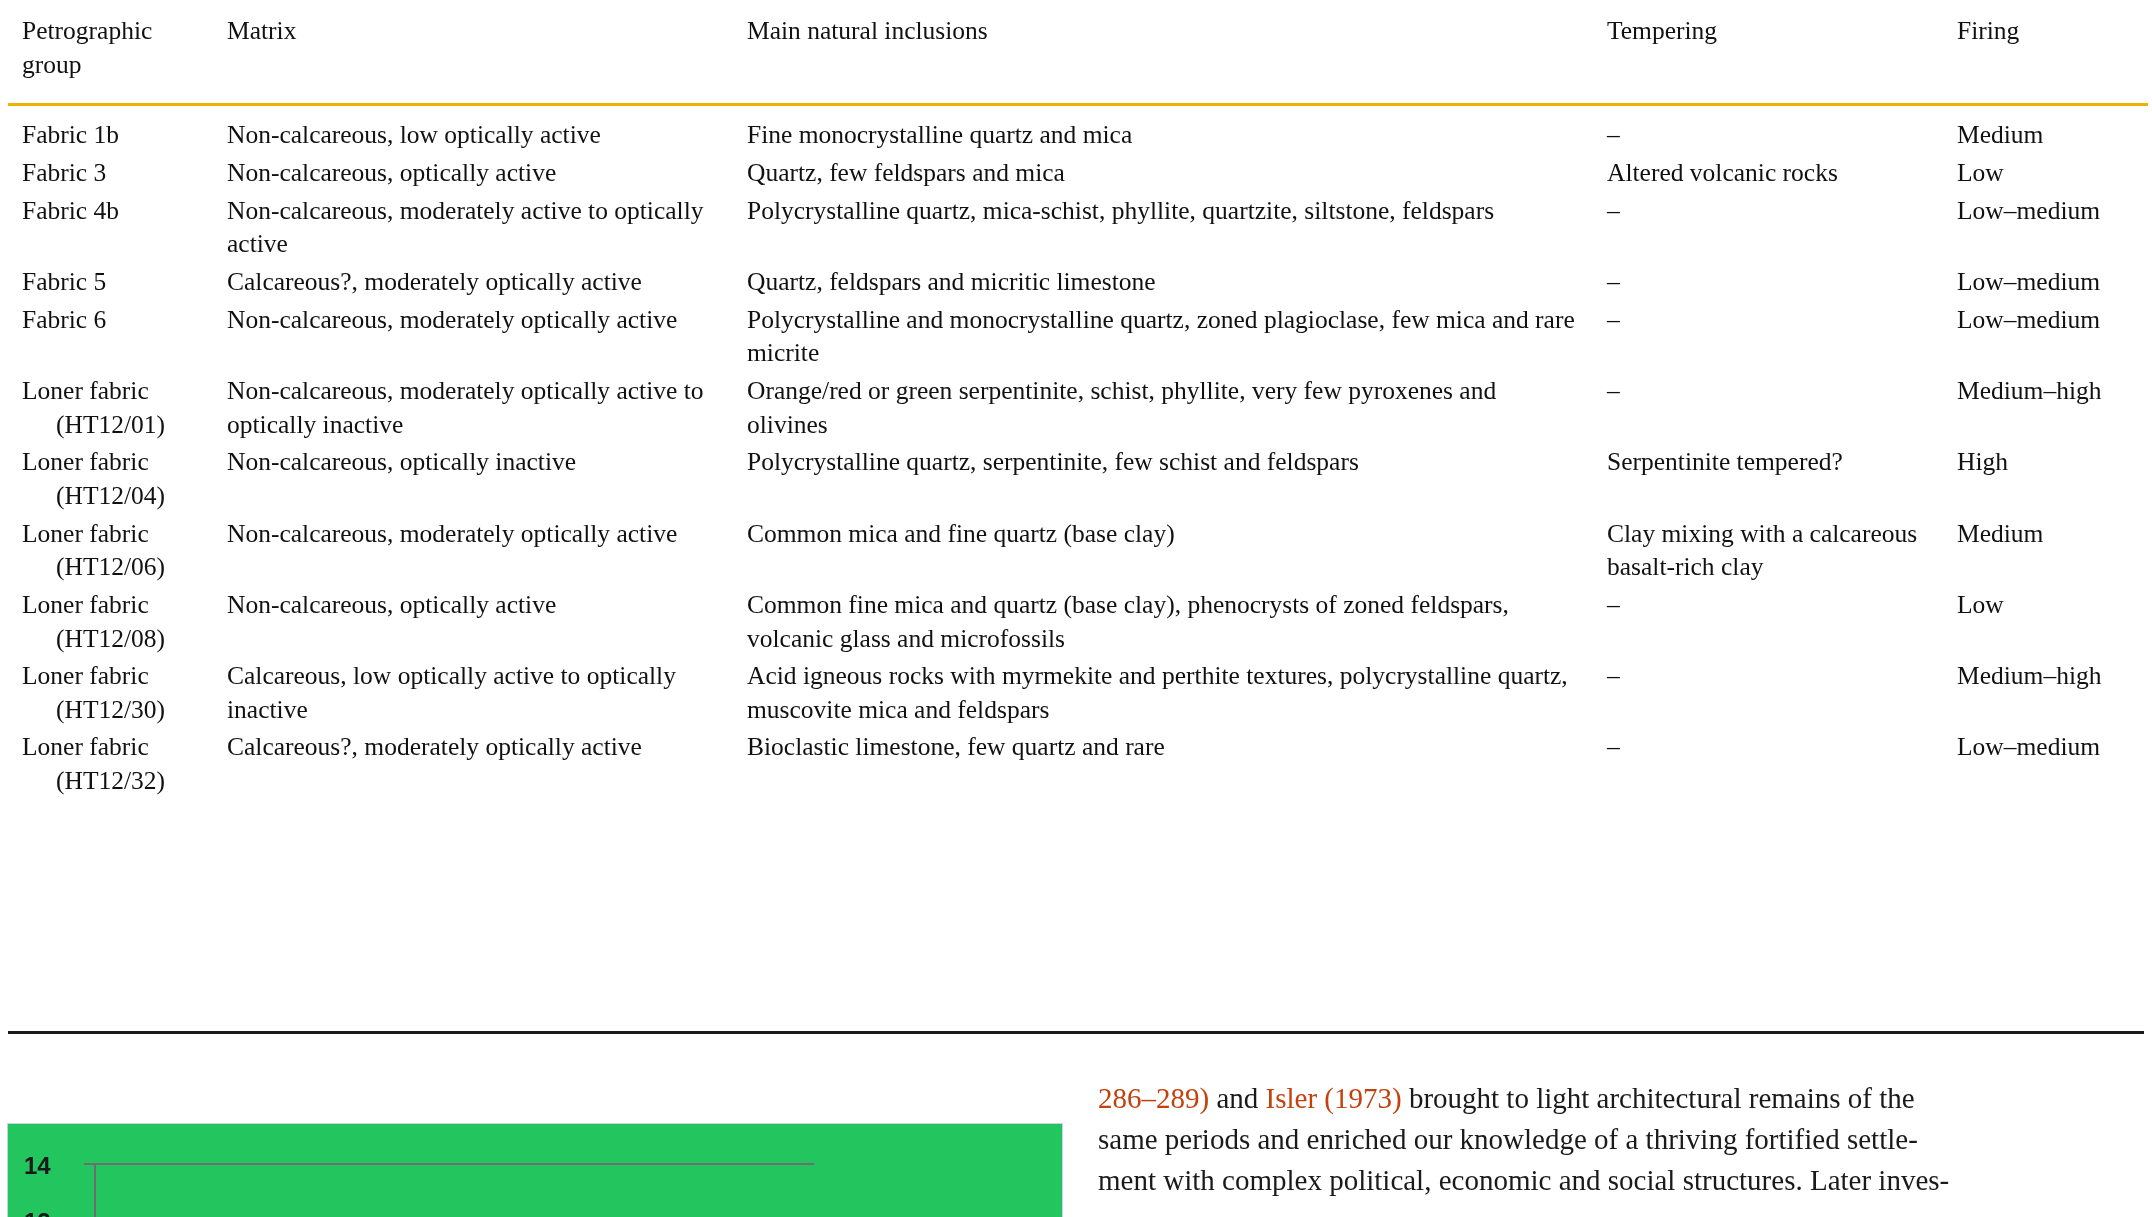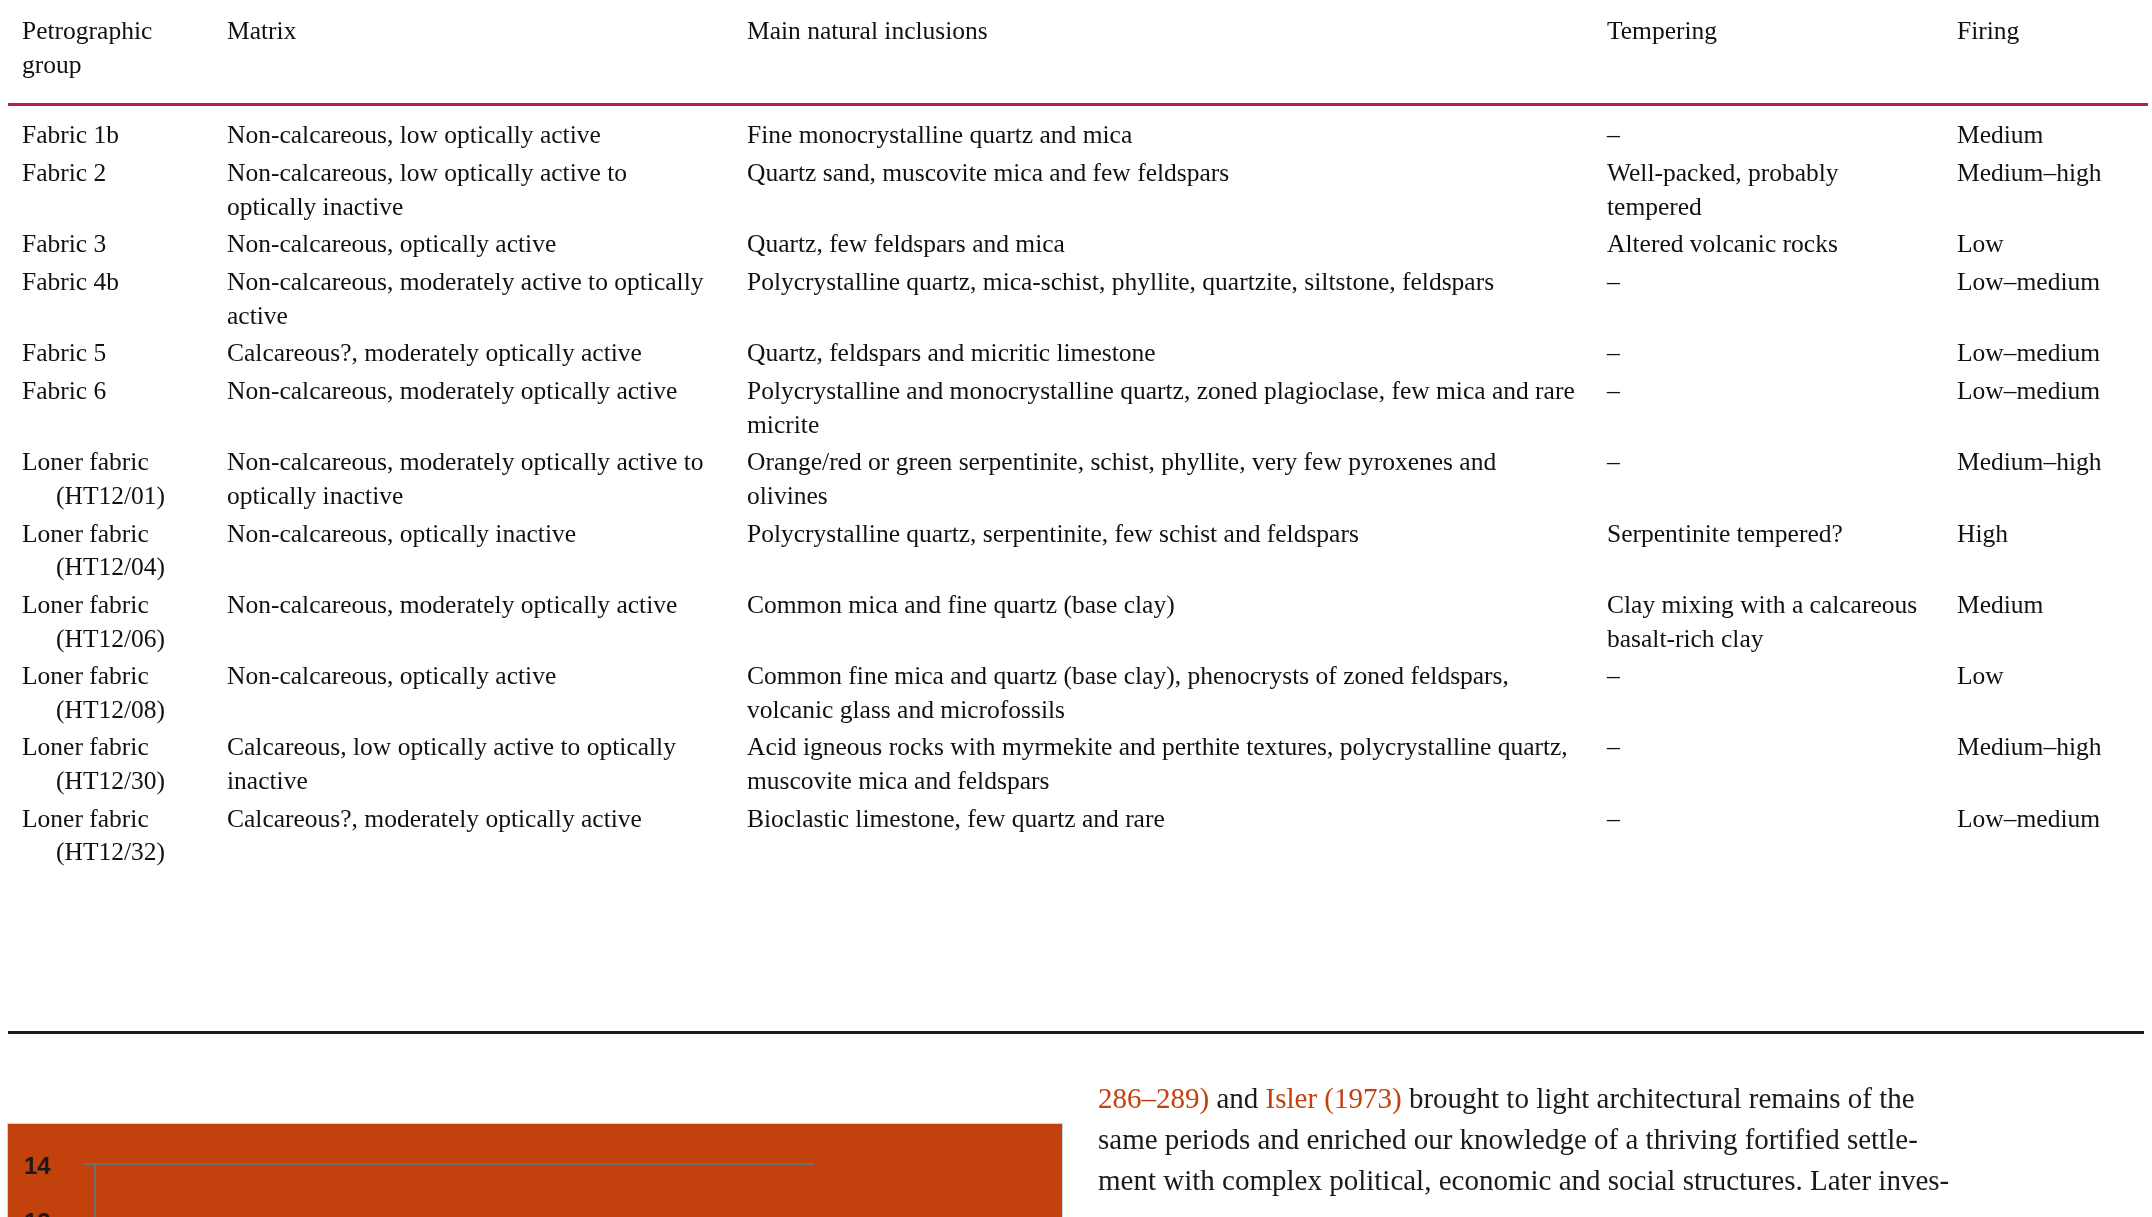--- a/index.html
+++ b/index.html
@@ -36,21 +36,21 @@
   table.petro col.c1 { width: 520px; }
   table.petro col.c2 { width: 860px; }
   table.petro col.c3 { width: 350px; }
   table.petro col.c4 { width: 205px; }
 
   table.petro thead th {
     text-align: left;
     font-weight: normal;
     vertical-align: top;
     padding: 14px 14px 22px 14px;
-    border-bottom: 3px solid #be185d;
+    border-bottom: 3px solid #eab308;
   }
   table.petro thead th.first { padding-left: 14px; }
 
   table.petro tbody td {
     text-align: left;
     vertical-align: top;
     padding: 2px 14px 2px 14px;
     border: none;
   }
   table.petro tbody tr.last-row td {
@@ -75,21 +75,21 @@
 
   
   .figure-box {
     position: absolute;
     left: 7px;
     top: 1123px;
     width: 1056px;
     height: 94px;
     border: 1px solid #c8d4e2;
     border-bottom: none;
-    background: #c2410c;
+    background: #22c55e;
     box-sizing: border-box;
     overflow: hidden;
   }
   .fig-ytick {
     position: absolute;
     font-family: "Liberation Sans", "DejaVu Sans", sans-serif;
     font-weight: bold;
     font-size: 24px;
     color: #1a1a1a;
     line-height: 1;
@@ -157,29 +157,20 @@
       <tr>
         <td>
             <span class="group-label">Fabric 1b</span>
           </td>
         <td>Non-calcareous, low optically active</td>
         <td>Fine monocrystalline quartz and mica</td>
         <td>–</td>
         <td>Medium</td>
       </tr>
 
-      <tr>
-        <td>
-            <span class="group-label">Fabric 2</span>
-          </td>
-        <td>Non-calcareous, low optically active to optically inactive</td>
-        <td>Quartz sand, muscovite mica and few feldspars</td>
-        <td>Well-packed, probably tempered</td>
-        <td>Medium–high</td>
-      </tr>
 
       <tr>
         <td>
             <span class="group-label">Fabric 3</span>
           </td>
         <td>Non-calcareous, optically active</td>
         <td>Quartz, few feldspars and mica</td>
         <td>Altered volcanic rocks</td>
         <td>Low</td>
       </tr>

